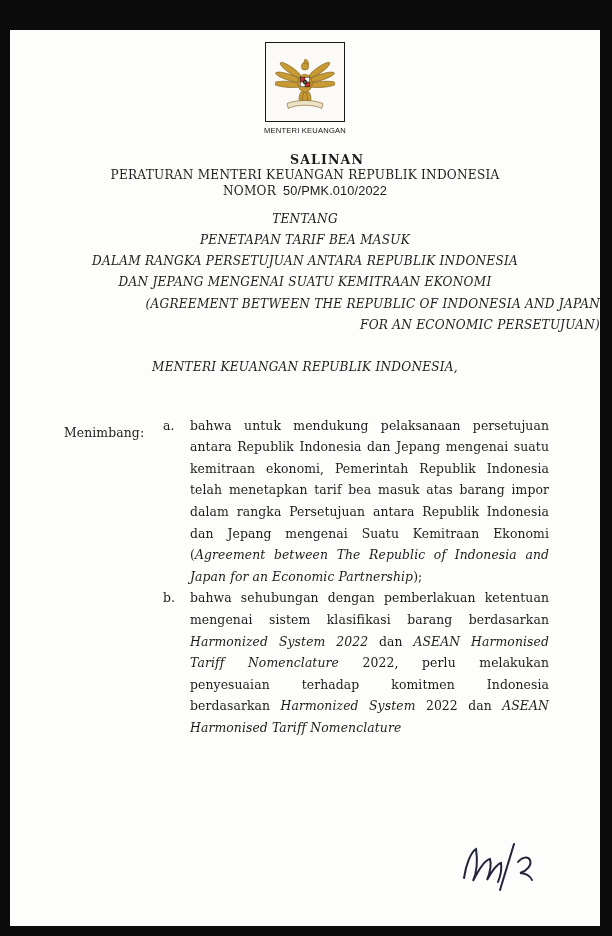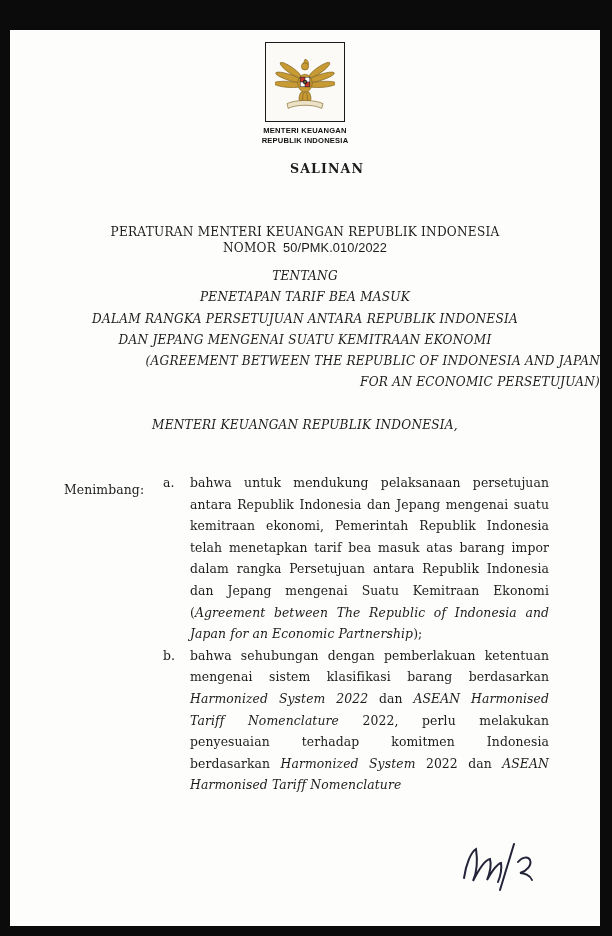--- a/index.html
+++ b/index.html
@@ -19,28 +19,28 @@
   .emblem-box {
     width:78px; height:78px;
     margin:12px auto 0 auto;
     border:1.5px solid #1a1a1a;
     display:flex; align-items:center; justify-content:center;
     background:#fbfaf6;
   }
   .ministry {
     text-align:center; margin-top:4px;
     font-family:"Liberation Sans", sans-serif;
-    font-weight:bold; font-size:7.6px; line-height:9.5px;
+    font-weight:normal; font-size:7.6px; line-height:9.5px;
     letter-spacing:0.2px; color:#111;
   }
   .salinan {
     text-align:center; margin-top:16px;
     font-weight:bold; font-size:12.6px; letter-spacing:1.1px;padding-left:44px;
   }
-  .title-block { margin-top:48px; text-align:center; font-size:12.1px; letter-spacing:0.25px; }
+  .title-block { text-align:center; font-size:12.1px; letter-spacing:0.25px; }
   .t-line  { line-height:21.3px;font-style:italic; }
   .t-line1 { line-height:16px; }
   .t-nomor { line-height:16px; }
   .t-nomor .nomor-val {
     font-family:"Liberation Sans", sans-serif;
     font-size:12.8px; letter-spacing:0.1px; margin-left:7px;
   }
   .t-tentang { margin-top:10px; }
   .italic { font-style:italic;text-align:right; }
   .t-invocation { margin-top:23px; }
@@ -99,21 +99,20 @@
         <ellipse cx="44" cy="72" rx="3.5" ry="8" transform="rotate(12 44 72)"></ellipse>
         <ellipse cx="56" cy="72" rx="3.5" ry="8" transform="rotate(-12 56 72)"></ellipse>
         <ellipse cx="50" cy="74" rx="4" ry="9"></ellipse>
       </g>
       <path d="M20,84 C35,77 65,77 80,84 L78,92 C64,85 36,85 22,92 Z" fill="#ece2c8" stroke="#7a5c1a" stroke-width="1"></path>
     </svg>
   </div>
 
   <div class="ministry">
     <div>MENTERI KEUANGAN</div>
-    <div>REPUBLIK INDONESIA</div>
   </div>
 
   <div class="salinan">SALINAN</div>
 
   <div class="title-block">
     <div class="t-line1">PERATURAN MENTERI KEUANGAN REPUBLIK INDONESIA</div>
     <div class="t-nomor">
       <span>NOMOR</span><span class="nomor-val">50/PMK.010/2022</span>
     </div>
     <div class="t-line t-tentang">TENTANG</div>

